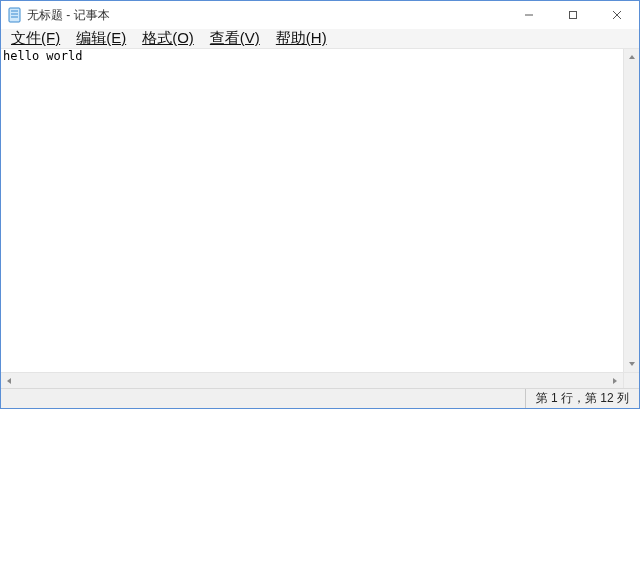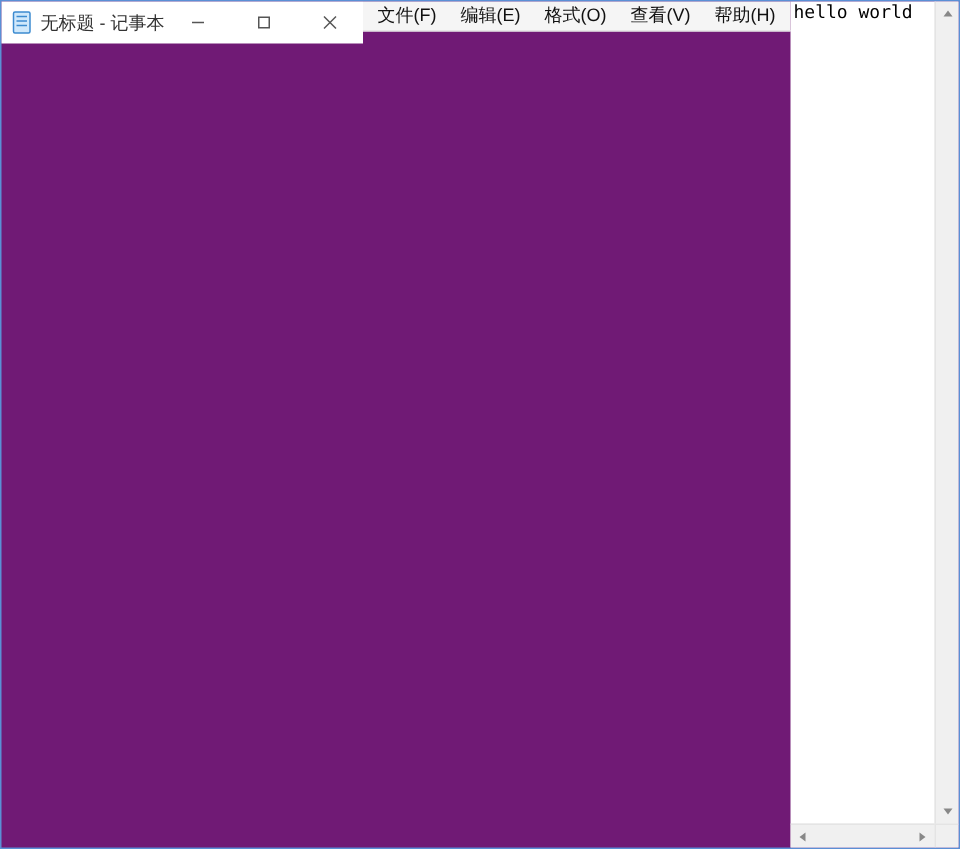--- a/index.html
+++ b/index.html
@@ -4,24 +4,25 @@
 <style>
   * { box-sizing: border-box; }
   html, body {
     margin: 0; padding: 0;
     width: 640px; height: 566px;
     font-family: "Microsoft YaHei", "Segoe UI", Tahoma, sans-serif;
     background: #fff;
     overflow: hidden;
   }
   .window {
-    width: 640px; height: 566px;
+    width: 640px; height: 409px;
     border: 1px solid #5a8fd6;
     display: flex;
-    background: #701a75;
+    flex-direction: column;
+    background: #c4b5fd;
   }
   
   .titlebar {
     height: 28px;
     background: #fff;
     display: flex;
     align-items: center;
     padding: 0 0 0 6px;
     font-size: 12px;
     color: #333;
@@ -44,23 +45,24 @@
   }
   .win-btn svg { display: block; }
   
   .menubar {
     height: 20px;
     background: #f5f5f5;
     border-bottom: 1px solid #e6e6e6;
     display: flex;
     align-items: center;
     padding: 0 2px;
-    font-size: 12px;
+    font-size: 15px;
     color: #111;
     user-select: none;
+    text-decoration: underline;
   }
   .menu-item {
     padding: 1px 8px;
     cursor: default;
   }
   
   .editor-wrap {
     flex: 1 1 auto;
     position: relative;
     overflow: hidden;
@@ -188,15 +190,16 @@
         <svg width="8" height="8" viewBox="0 0 8 8">
             <polygon points="2,1 6,4 2,7" fill="#888"></polygon>
           </svg>
       </div>
     </div>
     <div class="scroll-corner"></div>
   </div>
 
   <div class="statusbar">
     <div class="flex"></div>
+    <div class="status-cell">第 1 行，第 12 列</div>
   </div>
 
 </div>
 
 </body></html>

